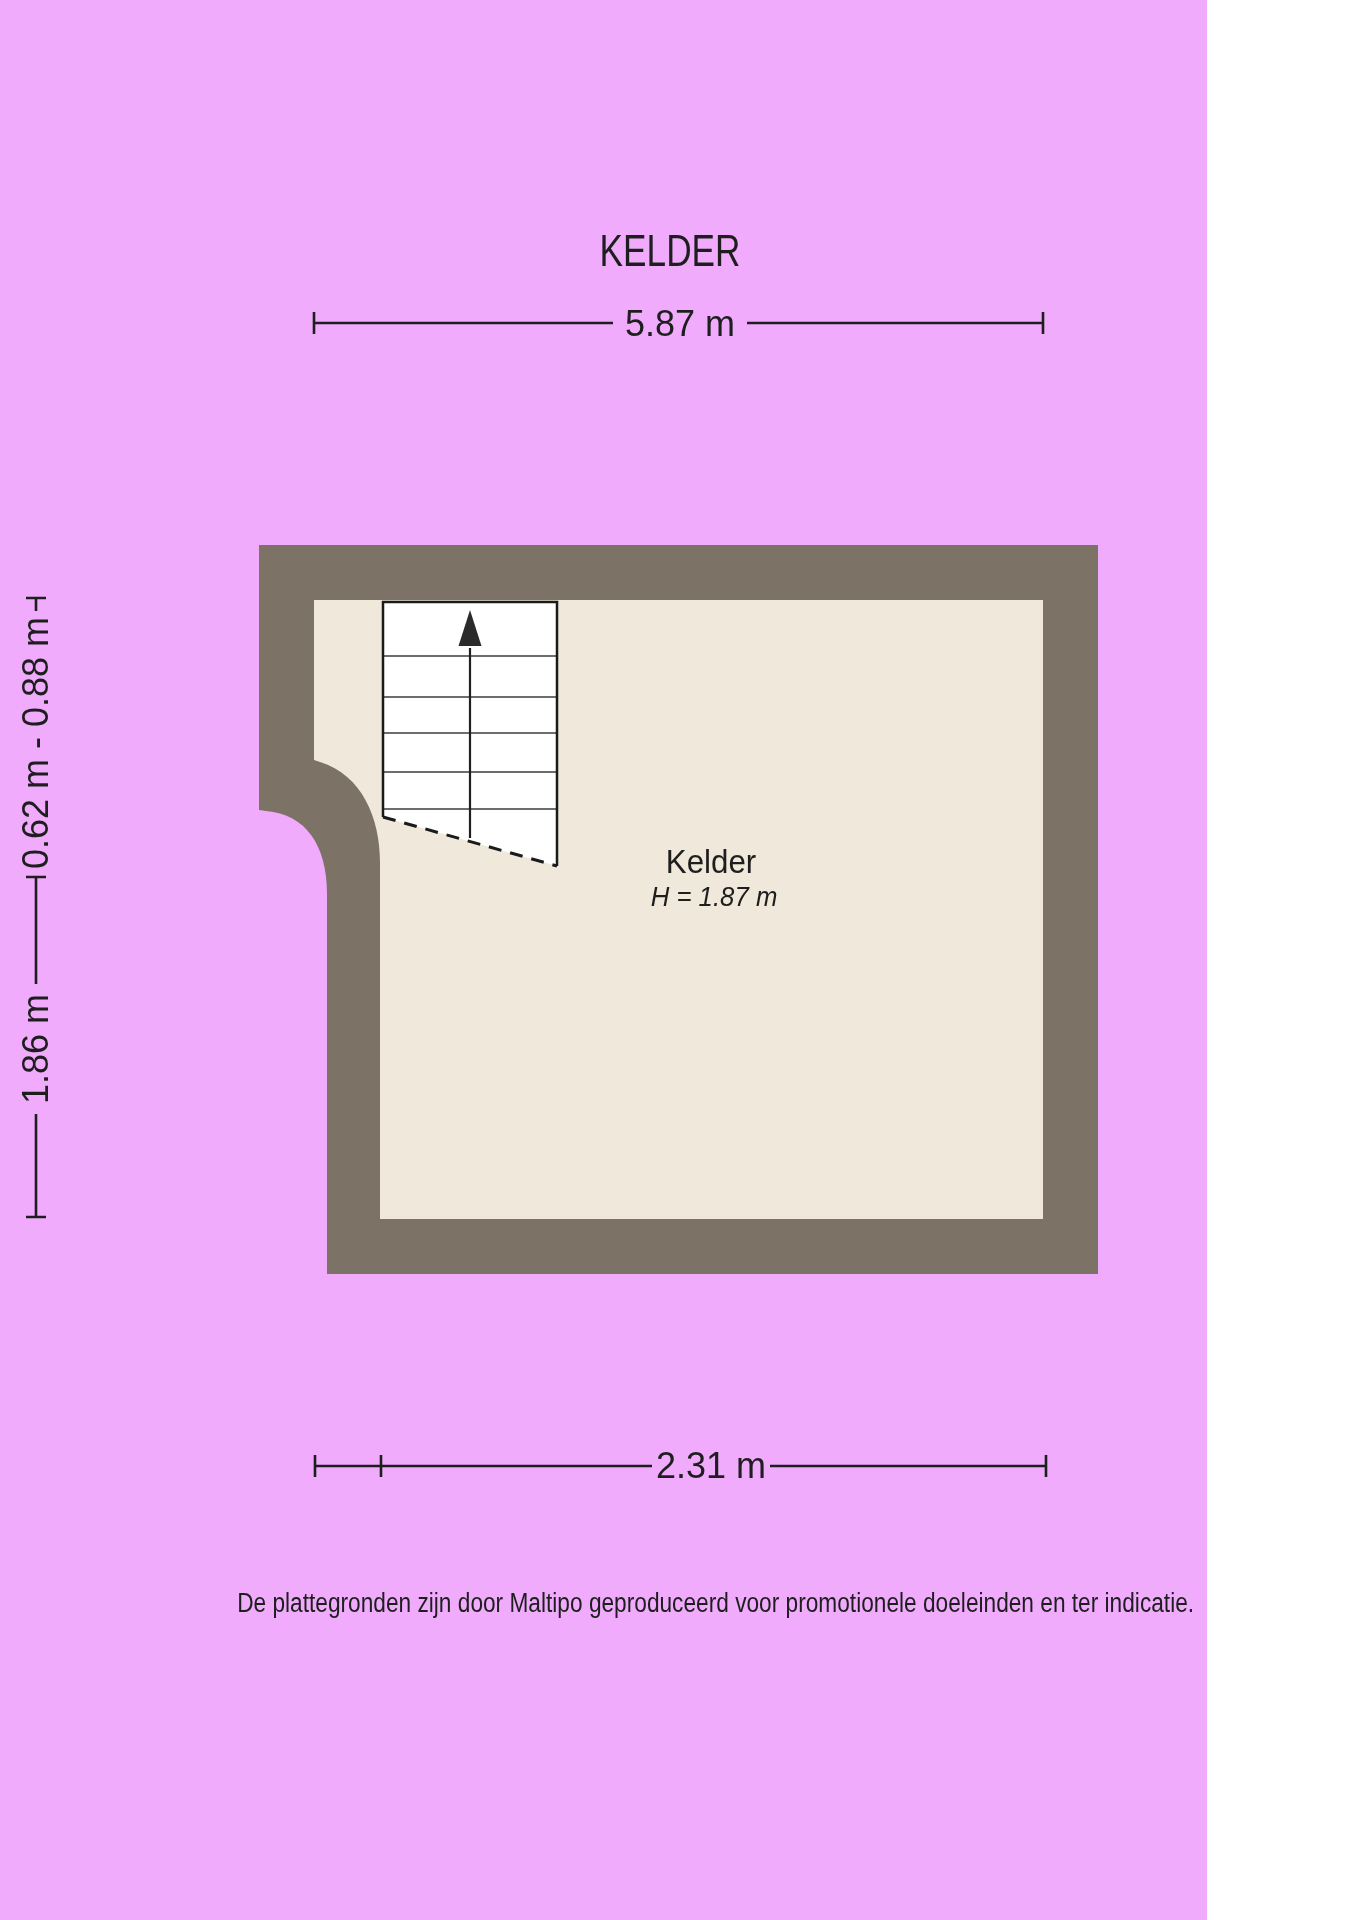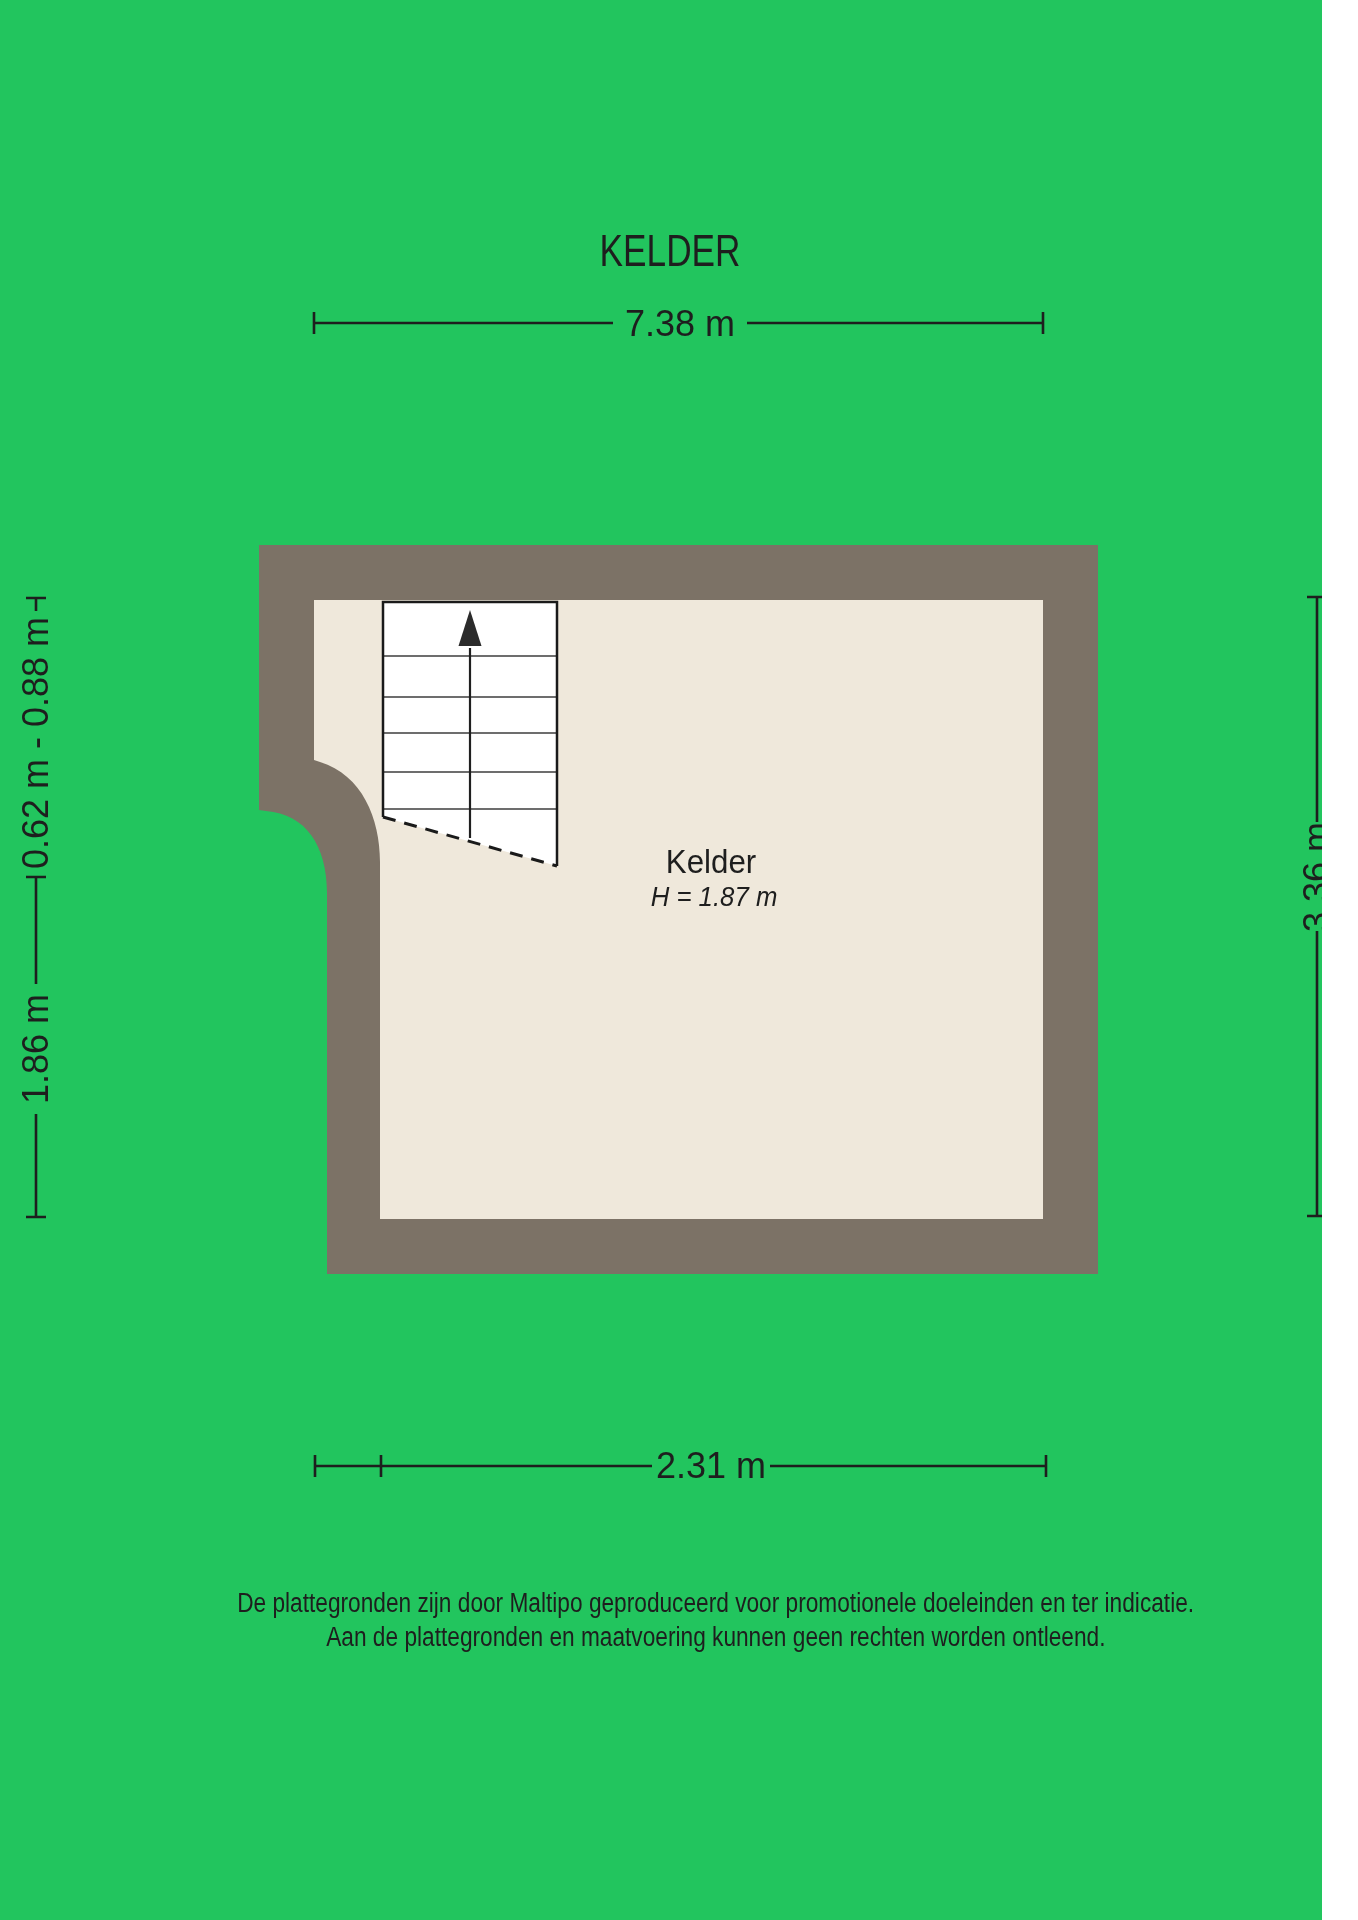--- a/index.html
+++ b/index.html
@@ -1,20 +1,20 @@
 <!DOCTYPE html>
 <html><head>
 <meta charset="utf-8">
 <style>
   html, body { margin: 0; padding: 0; background: #ffffff; }
   .page {
     position: relative;
-    width: 1322px;
+    width: 1207px;
     height: 1920px;
-    background: #22c55e;
+    background: #f0abfc;
     font-family: "Liberation Sans", sans-serif;
     color: #1e1e1e;
     overflow: hidden;
   }
   .plan-svg {
     position: absolute;
     left: 0; top: 0;
     width: 1358px; height: 1920px;
   }
   .page-title {
@@ -100,36 +100,33 @@
       <path d="M26 598 H46 M26 877 H46 M26 1217 H46"></path>
       <path d="M36 598 V611 M36 877 V984 M36 1114 V1217"></path>
     </g>
 
     <g stroke="#1e1e1e" stroke-width="2.6" fill="none">
       <path d="M1307 597 H1327 M1307 1216 H1327"></path>
       <path d="M1317 597 V822 M1317 931 V1216"></path>
     </g>
   </svg>
 
-  <div class="dim-label" style="left:680px; top:324px;">7.38 m</div>
+  <div class="dim-label" style="left:680px; top:324px;">5.87 m</div>
 
   <div class="dim-label vert" style="left:36px; top:743px;">0.62 m - 0.88 m</div>
 
   <div class="dim-label vert" style="left:36px; top:1049px;">1.86 m</div>
 
   <div class="dim-label vert" style="left:1317px; top:877px;">3.36 m</div>
 
   <div class="dim-label" style="left:711px; top:1466px;">2.31 m</div>
 
   <div class="room-label room-name" style="left:711px; top:861px;">Kelder</div>
 
   <div class="room-label room-height" style="left:714px; top:897px;">H = 1.87 m</div>
 
   <div class="footer">
     <div class="line">
       <span class="squeeze">De plattegronden zijn door Maltipo geproduceerd voor promotionele doeleinden en ter indicatie.</span>
     </div>
-    <div class="line">
-      <span class="squeeze">Aan de plattegronden en maatvoering kunnen geen rechten worden ontleend.</span>
-    </div>
   </div>
 
 </div>
 
 </body></html>

